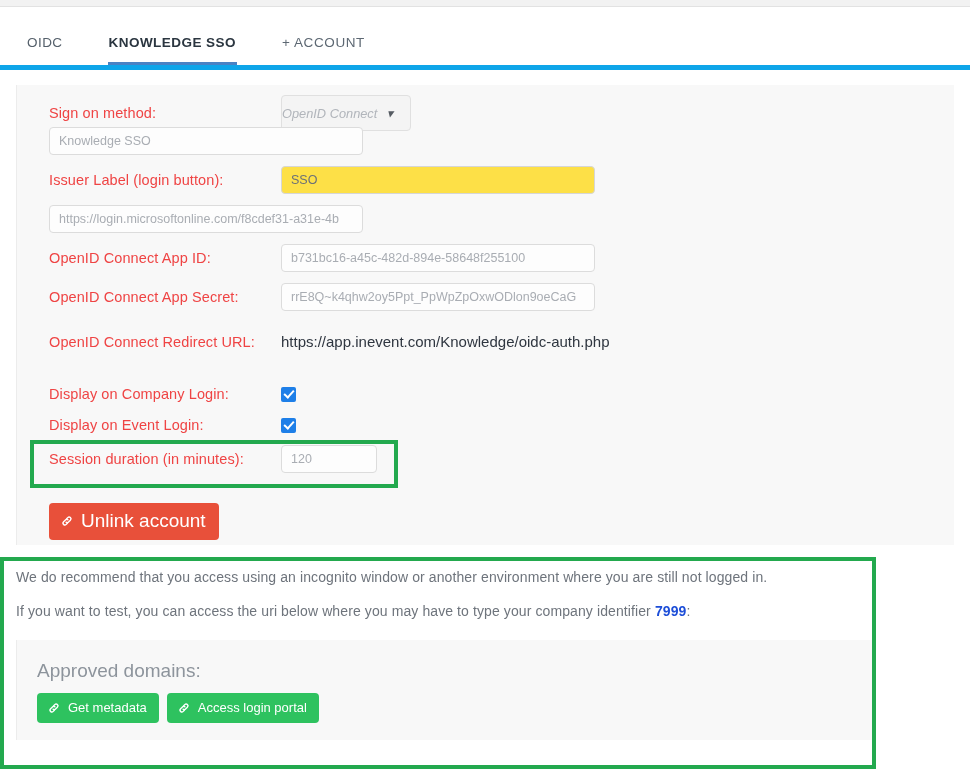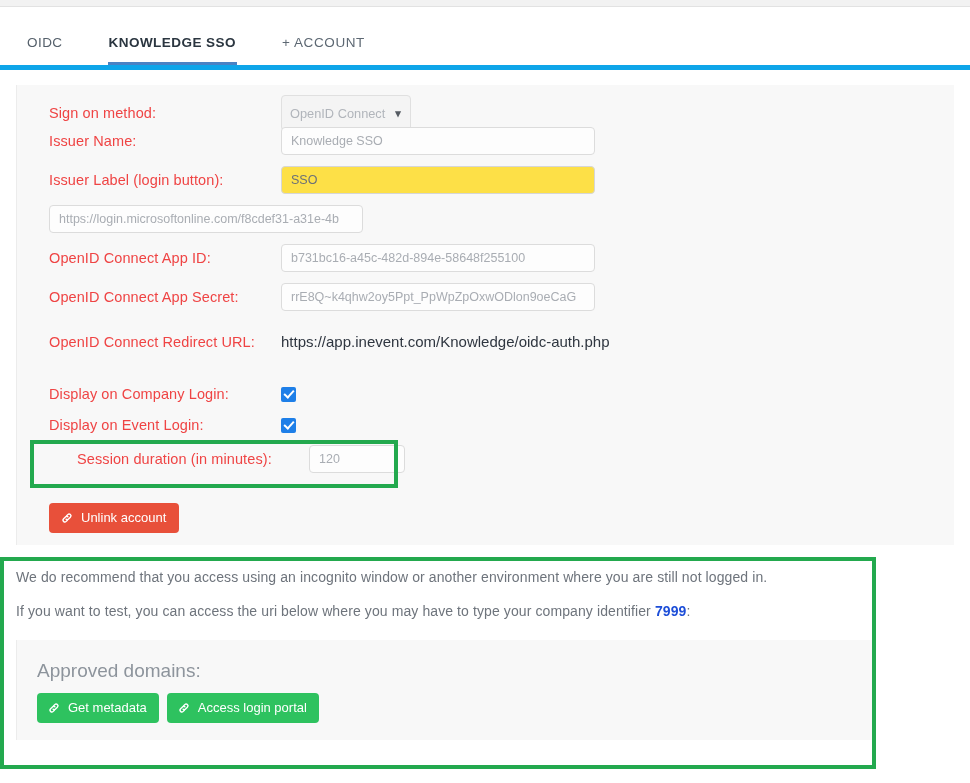--- a/index.html
+++ b/index.html
@@ -60,22 +60,22 @@
     display: flex; align-items: center;
   }
   .fld.active { background: #fde047; color: #6b7078; border-color: #d6d6d6; }
   .fld.small { width: 96px; }
 
   
   .sel {
     height: 36px; min-width: 130px;
     border: 1px solid #e0e0e0; border-radius: 4px;
     background: #f4f4f4; color: #b1b5bb;
-    font-size: 12.8px; padding: 0 6px 0 8px;
-    display: flex; align-items: center; gap: 10px;
+    font-size: 12.8px; padding: 0 6px 0 0;
+    display: flex; align-items: center; gap: 10px; font-style: italic;
   }
   .sel .chev { font-size: 11px; color: #555b62; font-weight: bold; }
 
   
   .staticval {
     font-size: 15px; color: #2f3640; font-weight: 400; white-space: nowrap;
   }
 
   
   .cbx {
@@ -89,21 +89,21 @@
     border-width: 0 2px 2px 0; transform: rotate(42deg);
   }
 
   
   .btn {
     display: inline-flex; align-items: center; gap: 7px;
     border: none; border-radius: 4px; cursor: pointer;
     font-family: "Liberation Sans", sans-serif;
     color: #ffffff; white-space: nowrap;
   }
-  .btn-red { background: #e8503a; font-size: 13px; padding: 7px 13px 8px 11px; }
+  .btn-red { background: #e8503a; font-size: 19px; padding: 7px 13px 8px 11px; }
   .btn-green { background: #2ec25f; font-size: 13px; padding: 7px 12px 8px 10px; }
   .btn .lk { display: inline-block; width: 14px; height: 14px; flex: 0 0 14px; }
   .btn .lk svg { display: block; width: 14px; height: 14px; }
 
   
   .anno { position: absolute; border: 4px solid #23a94e; pointer-events: none; }
 
   
   .info {
     position: absolute; left: 0; top: 558px; width: 968px; height: 210px;
@@ -143,21 +143,20 @@
 
     <div class="row" style="top:10px;">
       <div class="lbl">Sign on method:</div>
       <div class="sel">
         <span>OpenID Connect</span>
         <span class="chev">▾</span>
       </div>
     </div>
 
     <div class="row" style="top:42px;">
-      <div class="lbl">Issuer Name:</div>
       <div class="fld">Knowledge SSO</div>
     </div>
 
     <div class="row" style="top:81px;">
       <div class="lbl">Issuer Label (login button):</div>
       <div class="fld active">SSO</div>
     </div>
 
     <div class="row" style="top:120px;">
       <div class="fld">https://login.microsoftonline.com/f8cdef31-a31e-4b</div>
@@ -181,21 +180,21 @@
     <div class="row" style="top:301px;">
       <div class="lbl">Display on Company Login:</div>
       <span class="cbx"></span>
     </div>
 
     <div class="row" style="top:332px;">
       <div class="lbl">Display on Event Login:</div>
       <span class="cbx"></span>
     </div>
 
-    <div class="row" style="top:360px;margin-left:28px;">
+    <div class="row" style="top:360px;">
       <div class="lbl">Session duration (in minutes):</div>
       <div class="fld small">120</div>
     </div>
 
     <div class="row" style="top:418px;">
       <button class="btn btn-red">
         <span class="lk">
           <svg viewBox="0 0 16 16" fill="#ffffff">
               <path d="M6.2 9.8a2.9 2.9 0 0 0 4.1 0l2.1-2.1a2.9 2.9 0 1 0-4.1-4.1l-1 1a.8.8 0 1 0 1.1 1.1l1-1a1.3 1.3 0 0 1 1.9 1.9L9.2 8.7a1.3 1.3 0 0 1-1.9 0 .8.8 0 0 0-1.1 1.1z"></path>
               <path d="M9.8 6.2a2.9 2.9 0 0 0-4.1 0L3.6 8.3a2.9 2.9 0 1 0 4.1 4.1l1-1a.8.8 0 1 0-1.1-1.1l-1 1a1.3 1.3 0 0 1-1.9-1.9l2.1-2.1a1.3 1.3 0 0 1 1.9 0 .8.8 0 0 0 1.1-1.1z"></path>

